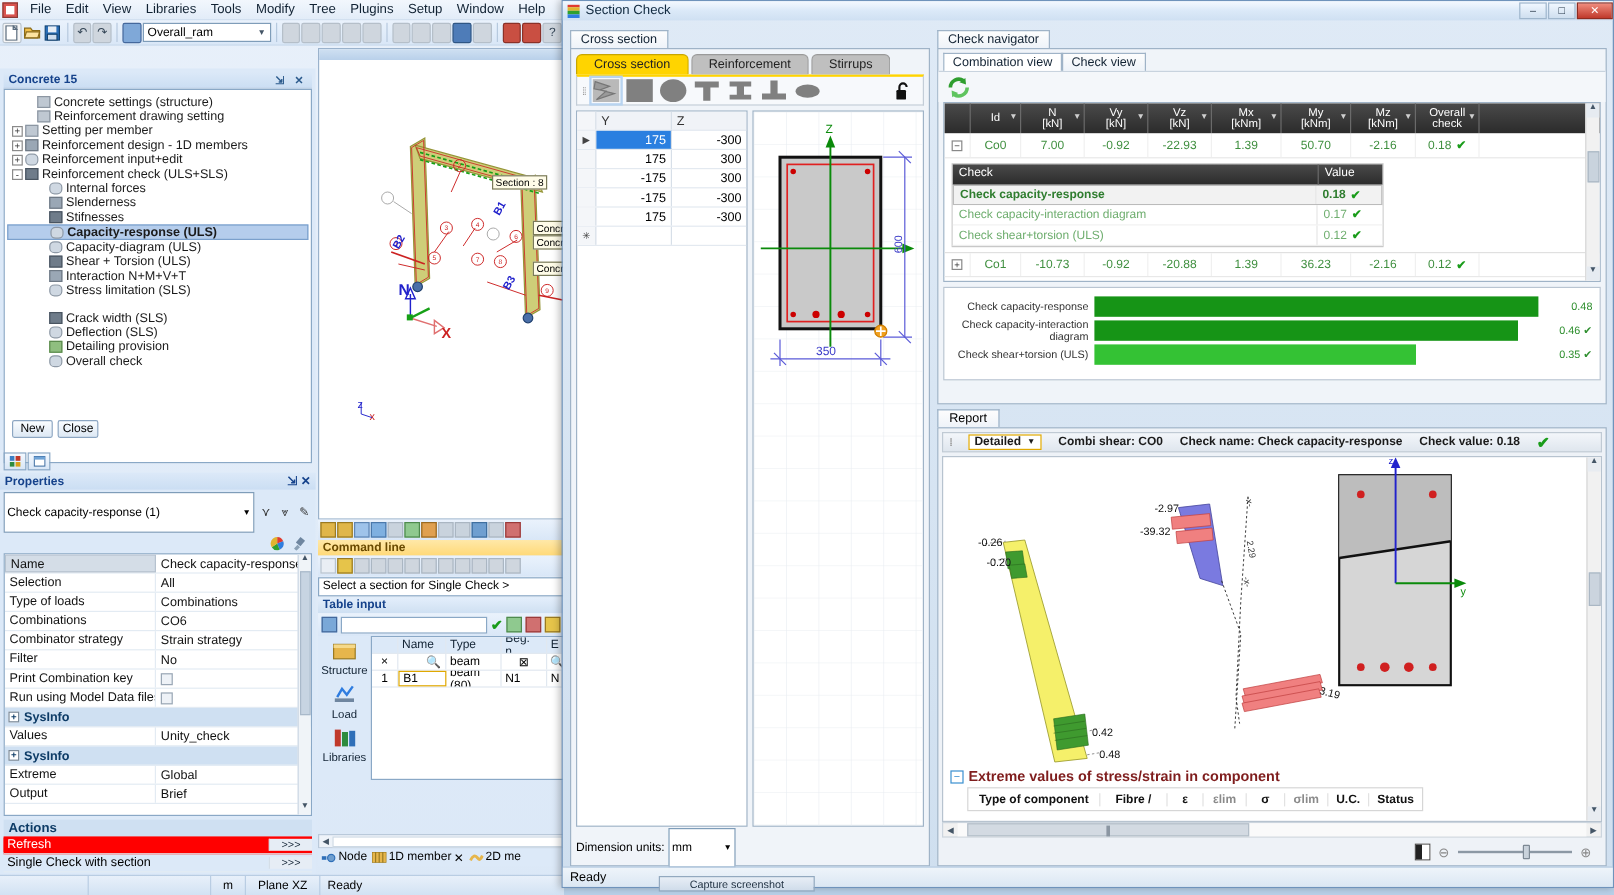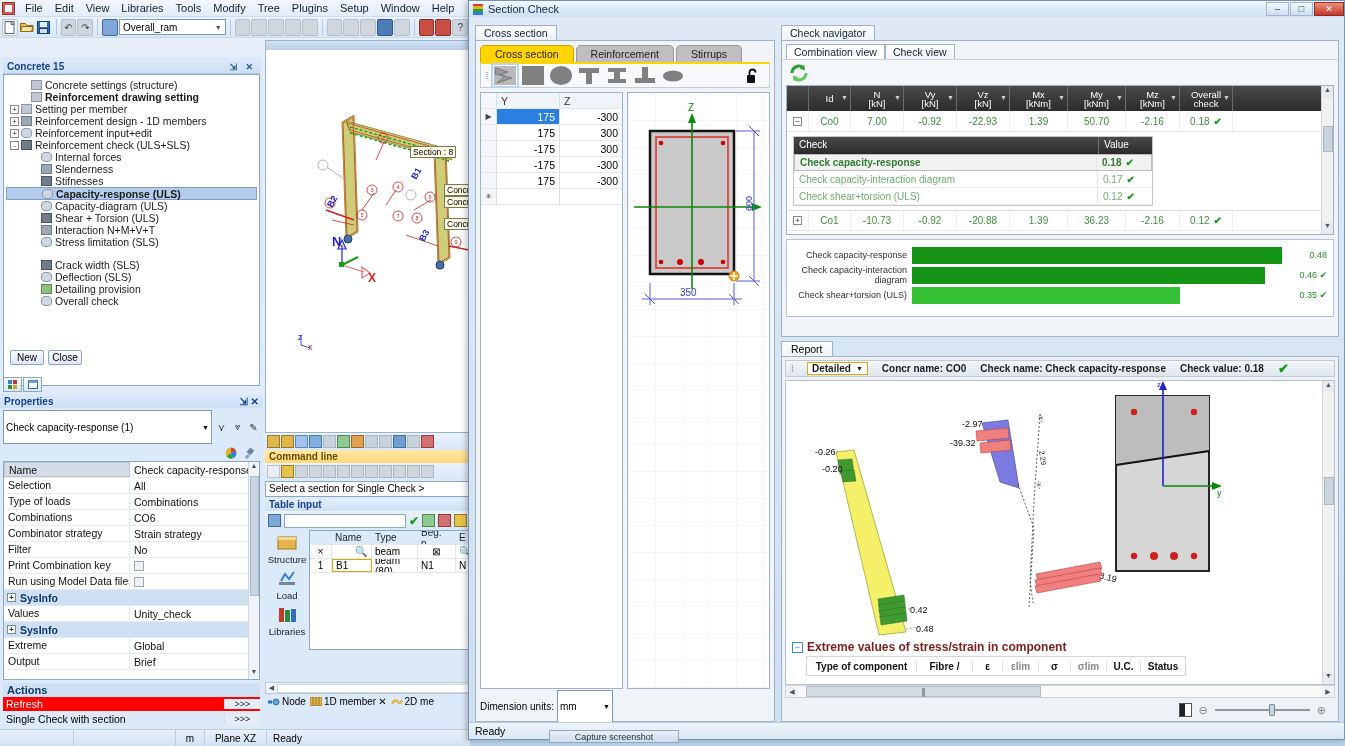--- a/index.html
+++ b/index.html
@@ -107,21 +107,21 @@
   .ti-tb{ height:19px; background:linear-gradient(180deg,#eaf2fc,#d9e7f7); display:flex; align-items:center; gap:3px; padding:0 3px;}
   .ti-field{ flex:1; height:14px; background:#fff; border:1px solid #8aa8c6;}
   .ti-body{ display:flex; height:120px; background:#dce9f8;}
   .ti-side{ width:44px; display:flex; flex-direction:column; align-items:center; padding-top:4px; gap:2px;}
   .ti-side .sico{ width:22px;height:18px;}
   .ti-side .slab{ font-size:9.5px; color:#123; margin-bottom:3px;}
   .ti-grid{ flex:1; background:#fff; border:1px solid #8aa8c6; overflow:hidden;}
   .tg-row{ display:flex; height:14px; font-size:10px; border-bottom:1px solid #e1e8f0;}
   .tg-row .c{ border-right:1px solid #e1e8f0; padding:0 3px; display:flex; align-items:center; overflow:hidden;}
   .tg-row.head{ background:#dce9f8; color:#123; font-weight:normal;}
-  .botbar{ position:absolute; left:0; bottom:19px; width:205px;}
+  .botbar{ position:absolute; left:0; bottom:6px; width:205px;}
   .hscroll{ height:12px; background:#eef3f9; border:1px solid #b9c9da; display:flex; align-items:center;}
   .hscroll .ar{ width:11px; text-align:center; font-size:7px; color:#456;}
   .hscroll .tr{ flex:1; height:9px; background:#fff; border:1px solid #cdd9e5;}
   .objtabs{ height:15px; display:flex; align-items:center; gap:4px; background:#dce9f8; font-size:10px; padding-left:3px;}
   .objtabs .ot{ display:flex;align-items:center;gap:2px;}
   #main-status{ position:absolute; left:0; bottom:0; width:470px; height:17px;
      background:linear-gradient(180deg,#e8f0fa,#d2e2f3); border-top:1px solid #b9cde3;
      display:flex; align-items:center; font-size:10px;}
   #main-status .cell{ border-right:1px solid #b9cde3; height:100%; display:flex; align-items:center; padding:0 6px;}
 
@@ -305,21 +305,21 @@
       <span>Concrete 15</span>
       <span class="pt-btns">⇲ ✕</span>
     </div>
     <div class="tree-box">
       <div id="tree-list">
           <div class="tnode" style="padding-left: 14px;">
             <span class="spc"></span>
             <span class="ti ico-sq"></span>
             <span>Concrete settings (structure)</span>
           </div>
-          <div class="tnode" style="padding-left: 14px; font-weight: bold;">
+          <div class="tnode" style="padding-left: 14px;">
             <span class="spc"></span>
             <span class="ti ico-sq"></span>
             <span>Reinforcement drawing setting</span>
           </div>
           <div class="tnode" style="padding-left: 4px;">
             <span class="exp">+</span>
             <span class="ti ico-sq"></span>
             <span>Setting per member</span>
           </div>
           <div class="tnode" style="padding-left: 4px;">
@@ -1092,21 +1092,21 @@
 
   <div id="reportpanel">
     <div class="rep-tab">Report</div>
     <div class="rep-body">
       <div class="rep-tb">
         <span style="color:#999;font-size:9px;letter-spacing:-1px">⁞</span>
         <span class="detailed">
           <span>Detailed</span>
           <span style="font-size:7px">▼</span>
         </span>
-        <span>Concr name: CO0</span>
+        <span>Combi shear: CO0</span>
         <span>Check name: Check capacity-response</span>
         <span>Check value: 0.18</span>
         <span class="chk" style="font-size:13px">✔</span>
       </div>
 
       <div class="rep-canvas">
         <svg width="540" height="303" viewBox="0 0 540 303">
 
           <polygon points="50,71 68,69 120,251 93,254" fill="#f5f06a" stroke="#9a9a2a" stroke-width="0.7"></polygon>
           <polygon points="52,79 66,78 68,92 54,93" fill="#3f9a2f" stroke="#2a6a1f" stroke-width="0.5"></polygon>

